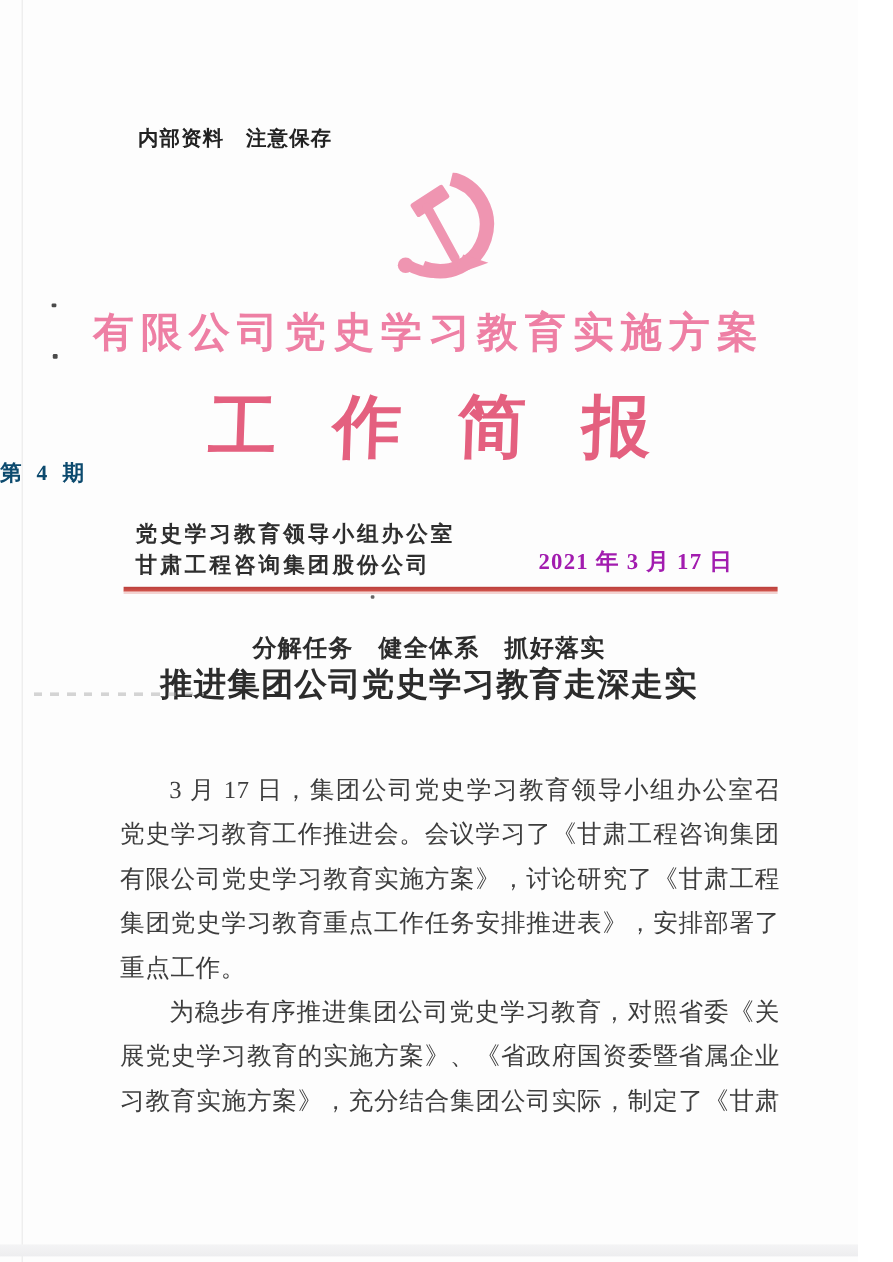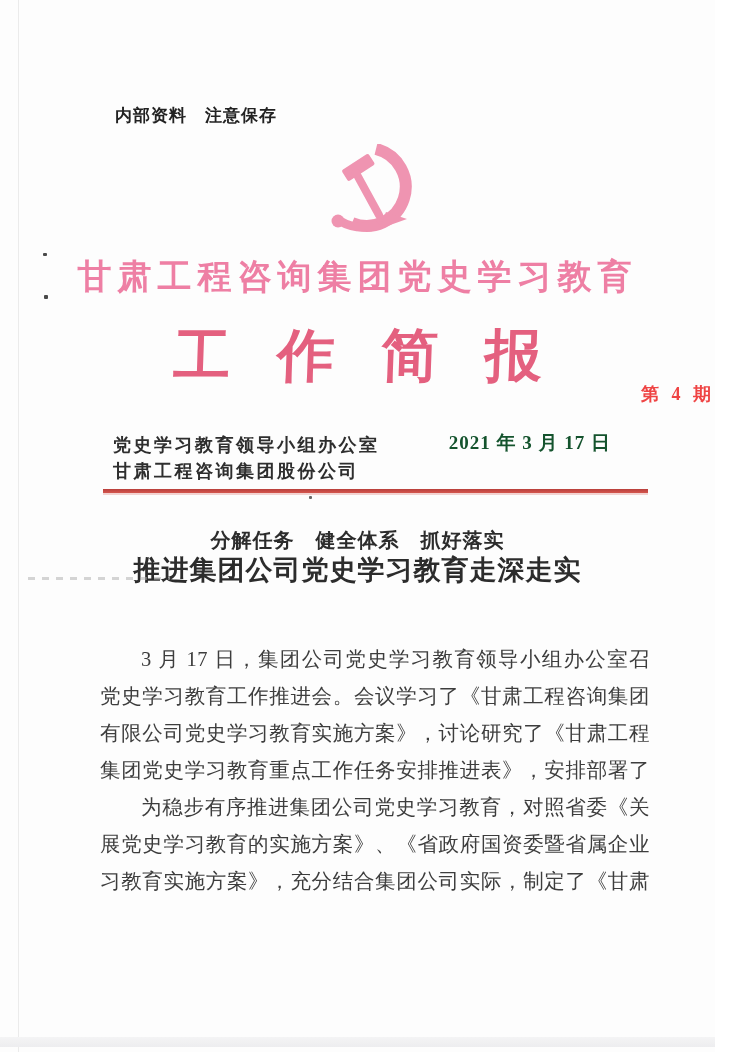--- a/index.html
+++ b/index.html
@@ -37,31 +37,31 @@
   }
   .brush-title span{
     display:inline-block;
     font-weight:bold;font-size:57px;
     letter-spacing:.82em;padding-left:.82em;
     color:#e4607f;
     transform:skewX(-2deg);
   }
   .issue-no{
     position:absolute;left:0;right:0;top:382px;
-    text-align:right;
-    font-size:18px;font-weight:bold;letter-spacing:4px;color:#ef4444;
+    text-align:left;
+    font-size:18px;font-weight:bold;letter-spacing:4px;color:#0c4a6e;
   }
   .issuer{
     position:absolute;left:113px;top:432px;
     font-size:18px;line-height:26px;letter-spacing:2.5px;
     color:#2e2e2e;font-weight:bold;
   }
   .issue-date{
-    position:absolute;right:104px;top:430px;
-    font-size:19px;letter-spacing:1px;color:#14532d;font-weight:bold;text-align:center;
+    position:absolute;right:104px;top:455px;
+    font-size:19px;letter-spacing:1px;color:#a21caf;font-weight:bold;text-align:center;
   }
   .red-rule{
     position:absolute;left:103px;top:489px;width:545px;height:4px;
     background:linear-gradient(#b93f3b,#d4564e);
     box-shadow:0 2px 0 rgba(231,160,155,.45);
   }
   .headline-1{
     position:absolute;left:0;right:0;top:527px;
     text-align:center;font-weight:bold;font-size:20px;
     letter-spacing:1px;color:#2c2c2c;white-space:pre;
@@ -116,21 +116,21 @@
 
       <path d="M 10 76 Q 25 85 45 81" fill="none" stroke-width="9" stroke-linecap="round"></path>
       <circle cx="8" cy="76" r="6.5" stroke="none"></circle>
 
       <rect x="12" y="16" width="32" height="13" rx="2" stroke="none" transform="rotate(-33 28 22)"></rect>
 
       <path d="M 26 28 L 49 70" fill="none" stroke-width="8" stroke-linecap="round"></path>
     </g>
   </svg>
 
-  <div class="org-title">甘肃工程咨询集团党史学习教育</div>
+  <div class="org-title">有限公司党史学习教育实施方案</div>
 
   <div class="brush-title">
     <span>工作简报</span>
   </div>
 
   <div class="issue-no">第 4 期</div>
 
   <div class="issuer">
     <div>党史学习教育领导小组办公室</div>
     <div>甘肃工程咨询集团股份公司</div>
@@ -146,20 +146,21 @@
 
   <div class="smudge"></div>
   <div class="speck speck-a"></div>
   <div class="speck speck-b"></div>
 
   <div class="body-text">
     <div class="body-line fill indent">3 月 17 日，集团公司党史学习教育领导小组办公室召开了</div>
     <div class="body-line fill">党史学习教育工作推进会。会议学习了《甘肃工程咨询集团股份</div>
     <div class="body-line fill">有限公司党史学习教育实施方案》，讨论研究了《甘肃工程咨询</div>
     <div class="body-line fill">集团党史学习教育重点工作任务安排推进表》，安排部署了近期</div>
+    <div class="body-line short">重点工作。</div>
     <div class="body-line fill indent">为稳步有序推进集团公司党史学习教育，对照省委《关于开</div>
     <div class="body-line fill">展党史学习教育的实施方案》、《省政府国资委暨省属企业党史学</div>
     <div class="body-line fill">习教育实施方案》，充分结合集团公司实际，制定了《甘肃工程</div>
   </div>
 
   <div class="bottom-shadow"></div>
 
 </div>
 
 </body></html>

